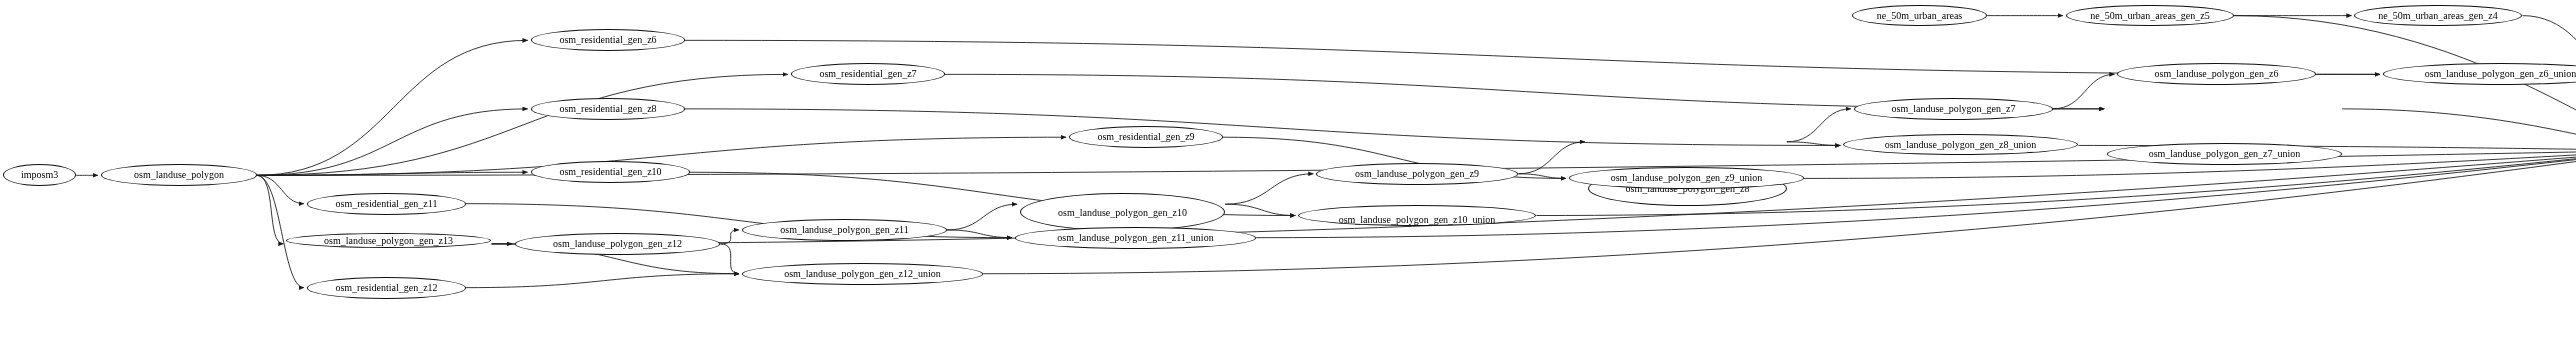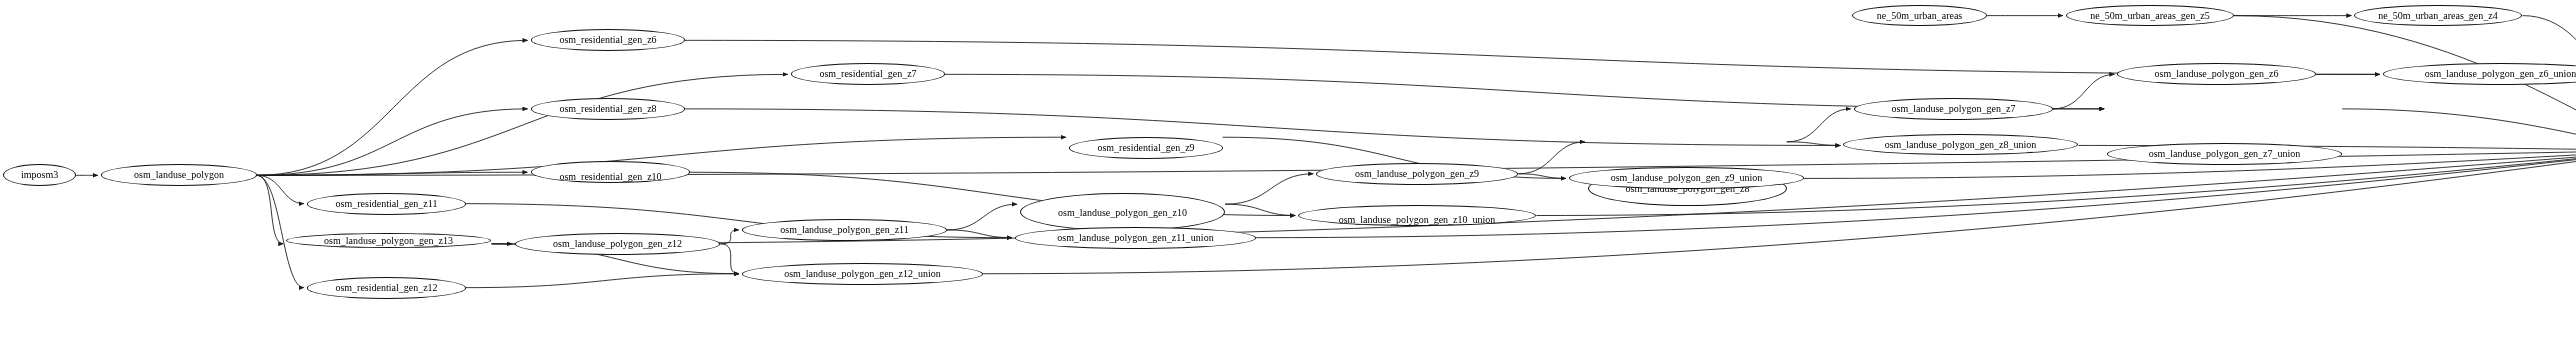--- a/index.html
+++ b/index.html
@@ -77,24 +77,24 @@
       </div>
       <div class="node" style="left: 531px; top: 29px; width: 154px; height: 21.6px;">
         <span>osm_residential_gen_z6</span>
       </div>
       <div class="node" style="left: 791px; top: 63px; width: 154px; height: 21.6px;">
         <span>osm_residential_gen_z7</span>
       </div>
       <div class="node" style="left: 531px; top: 98px; width: 154px; height: 21.6px;">
         <span>osm_residential_gen_z8</span>
       </div>
-      <div class="node" style="left: 1069px; top: 126px; width: 154px; height: 21.6px; margin-top: 11px;">
+      <div class="node" style="left: 1069px; top: 126px; width: 154px; height: 21.6px;">
         <span>osm_residential_gen_z9</span>
       </div>
-      <div class="node" style="left: 531px; top: 161px; width: 159px; height: 21.6px; align-items: flex-end;">
+      <div class="node" style="left: 531px; top: 161px; width: 159px; height: 21.6px;">
         <span>osm_residential_gen_z10</span>
       </div>
       <div class="node" style="left: 307px; top: 193px; width: 159px; height: 21.6px;">
         <span>osm_residential_gen_z11</span>
       </div>
       <div class="node" style="left: 286px; top: 233px; width: 205px; height: 15px;">
         <span>osm_landuse_polygon_gen_z13</span>
       </div>
       <div class="node" style="left: 307px; top: 277px; width: 159px; height: 21.6px;">
         <span>osm_residential_gen_z12</span>

